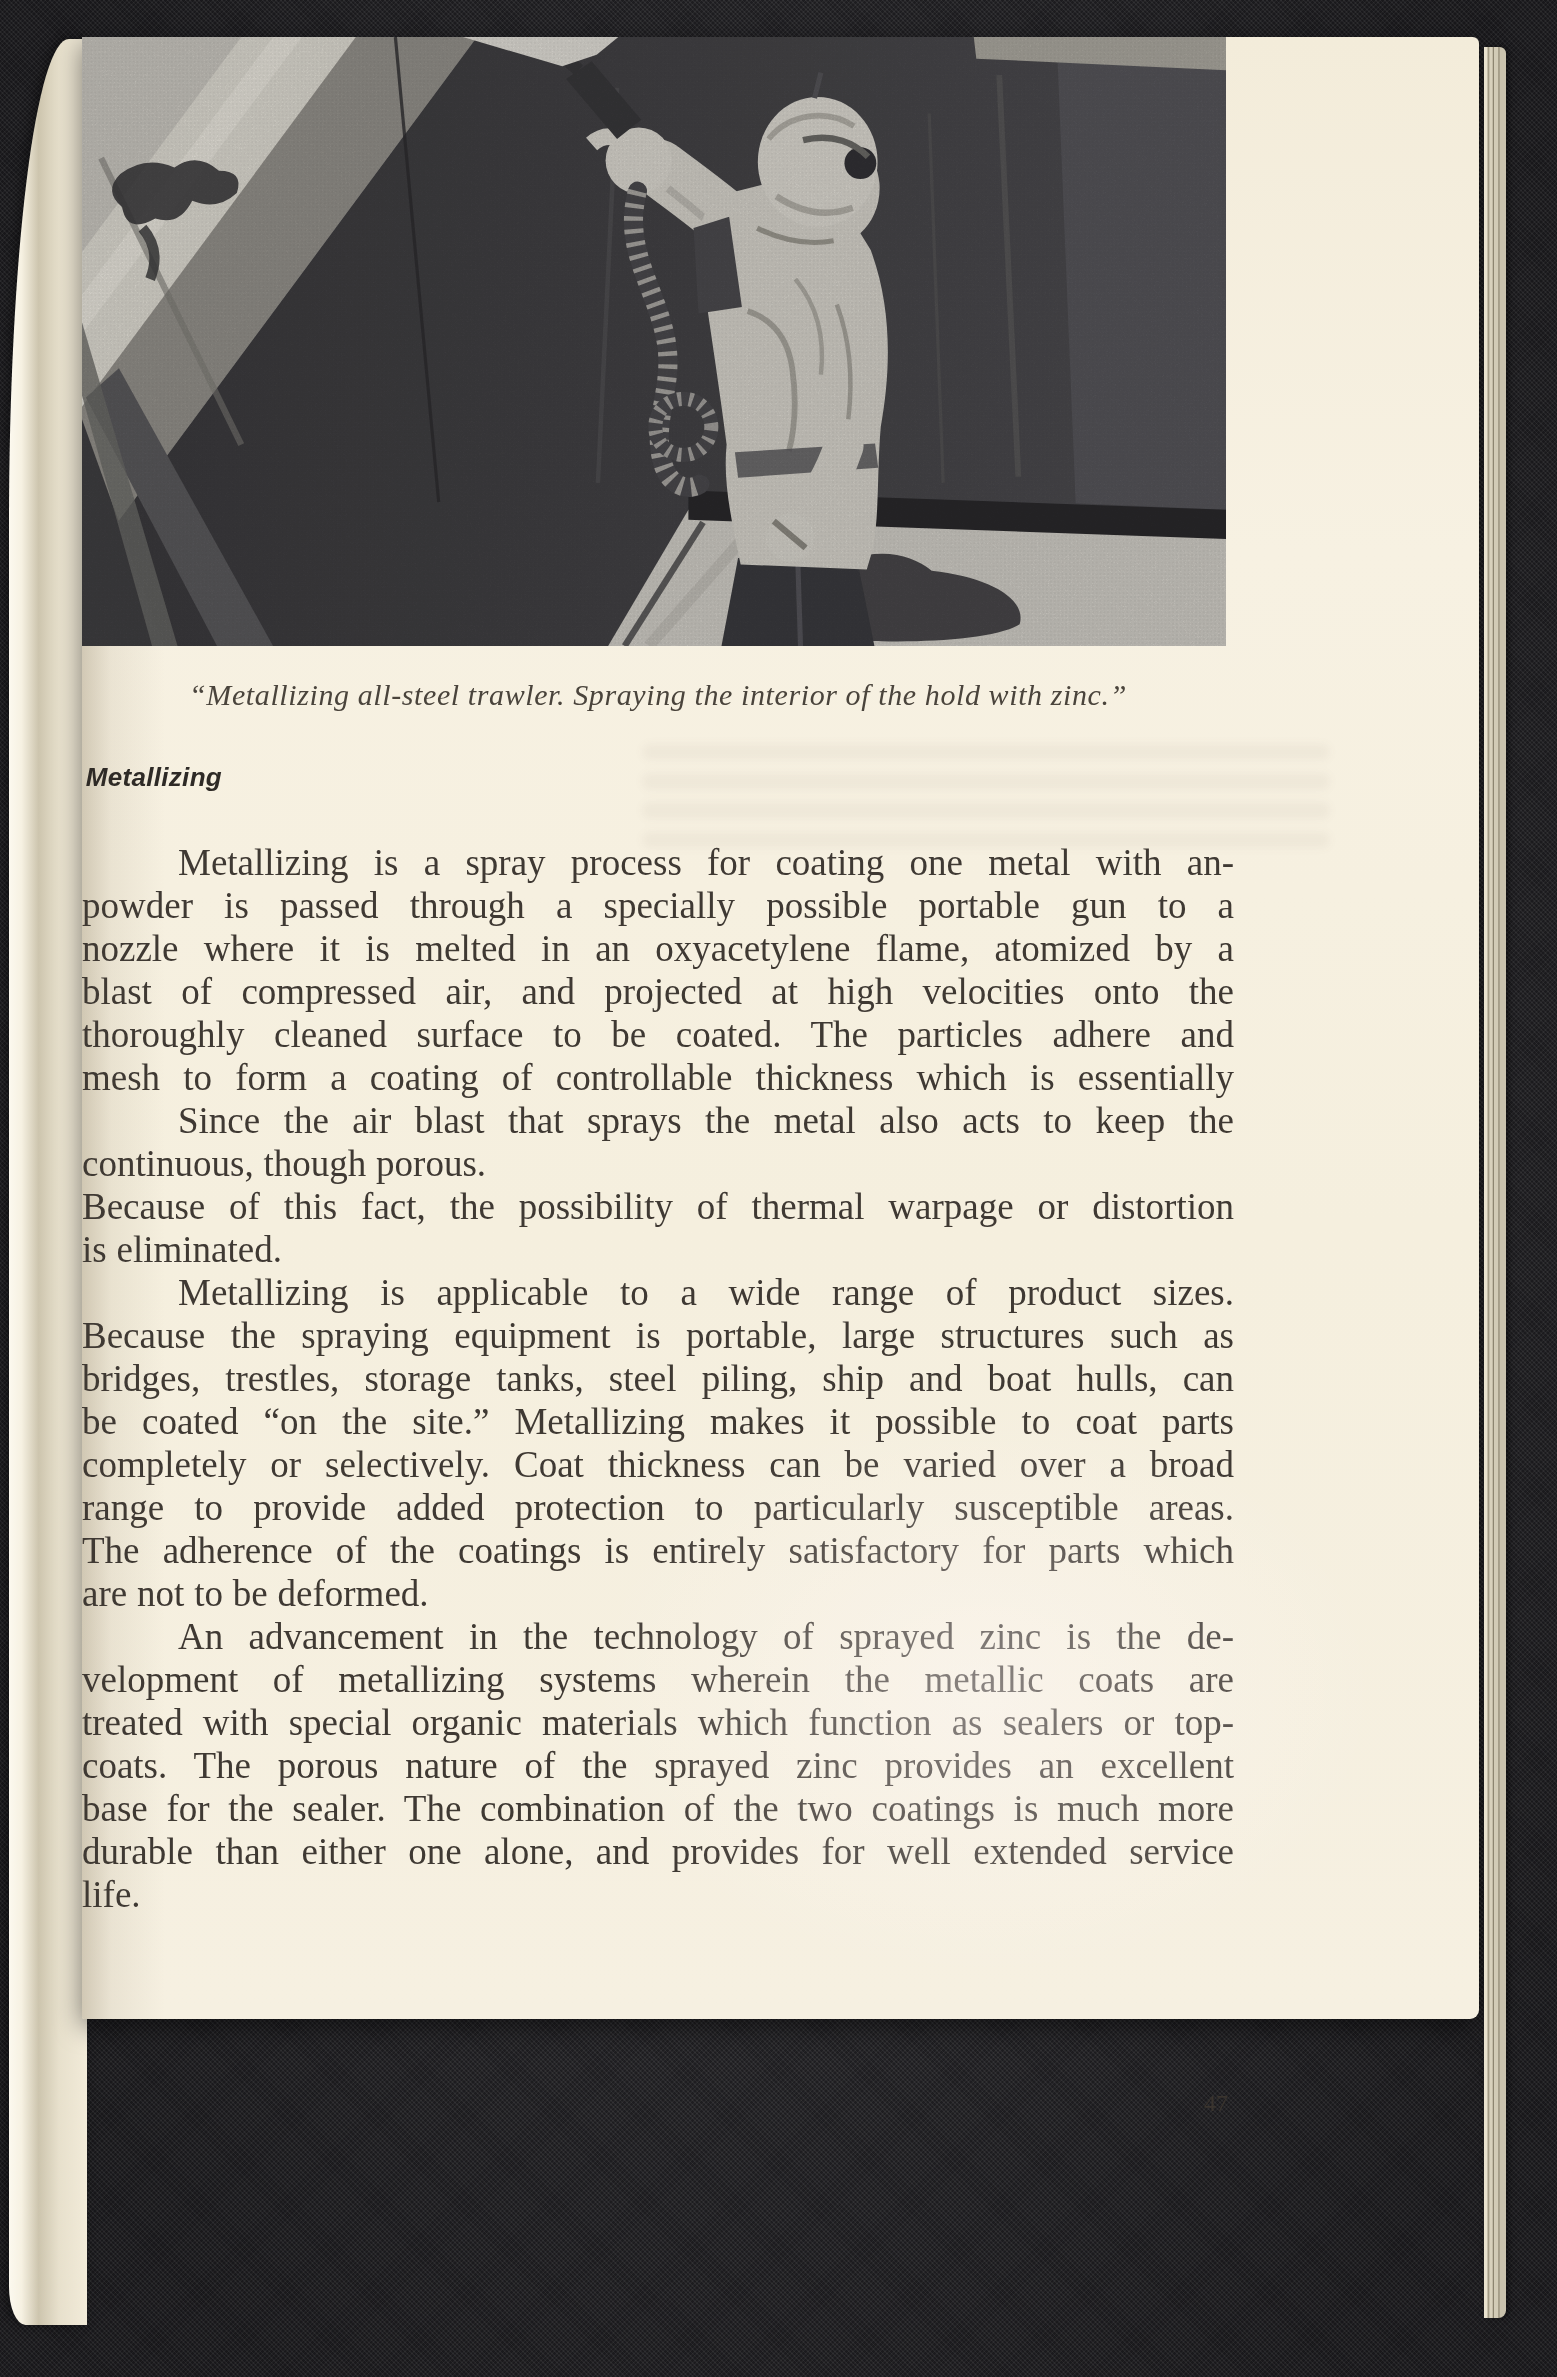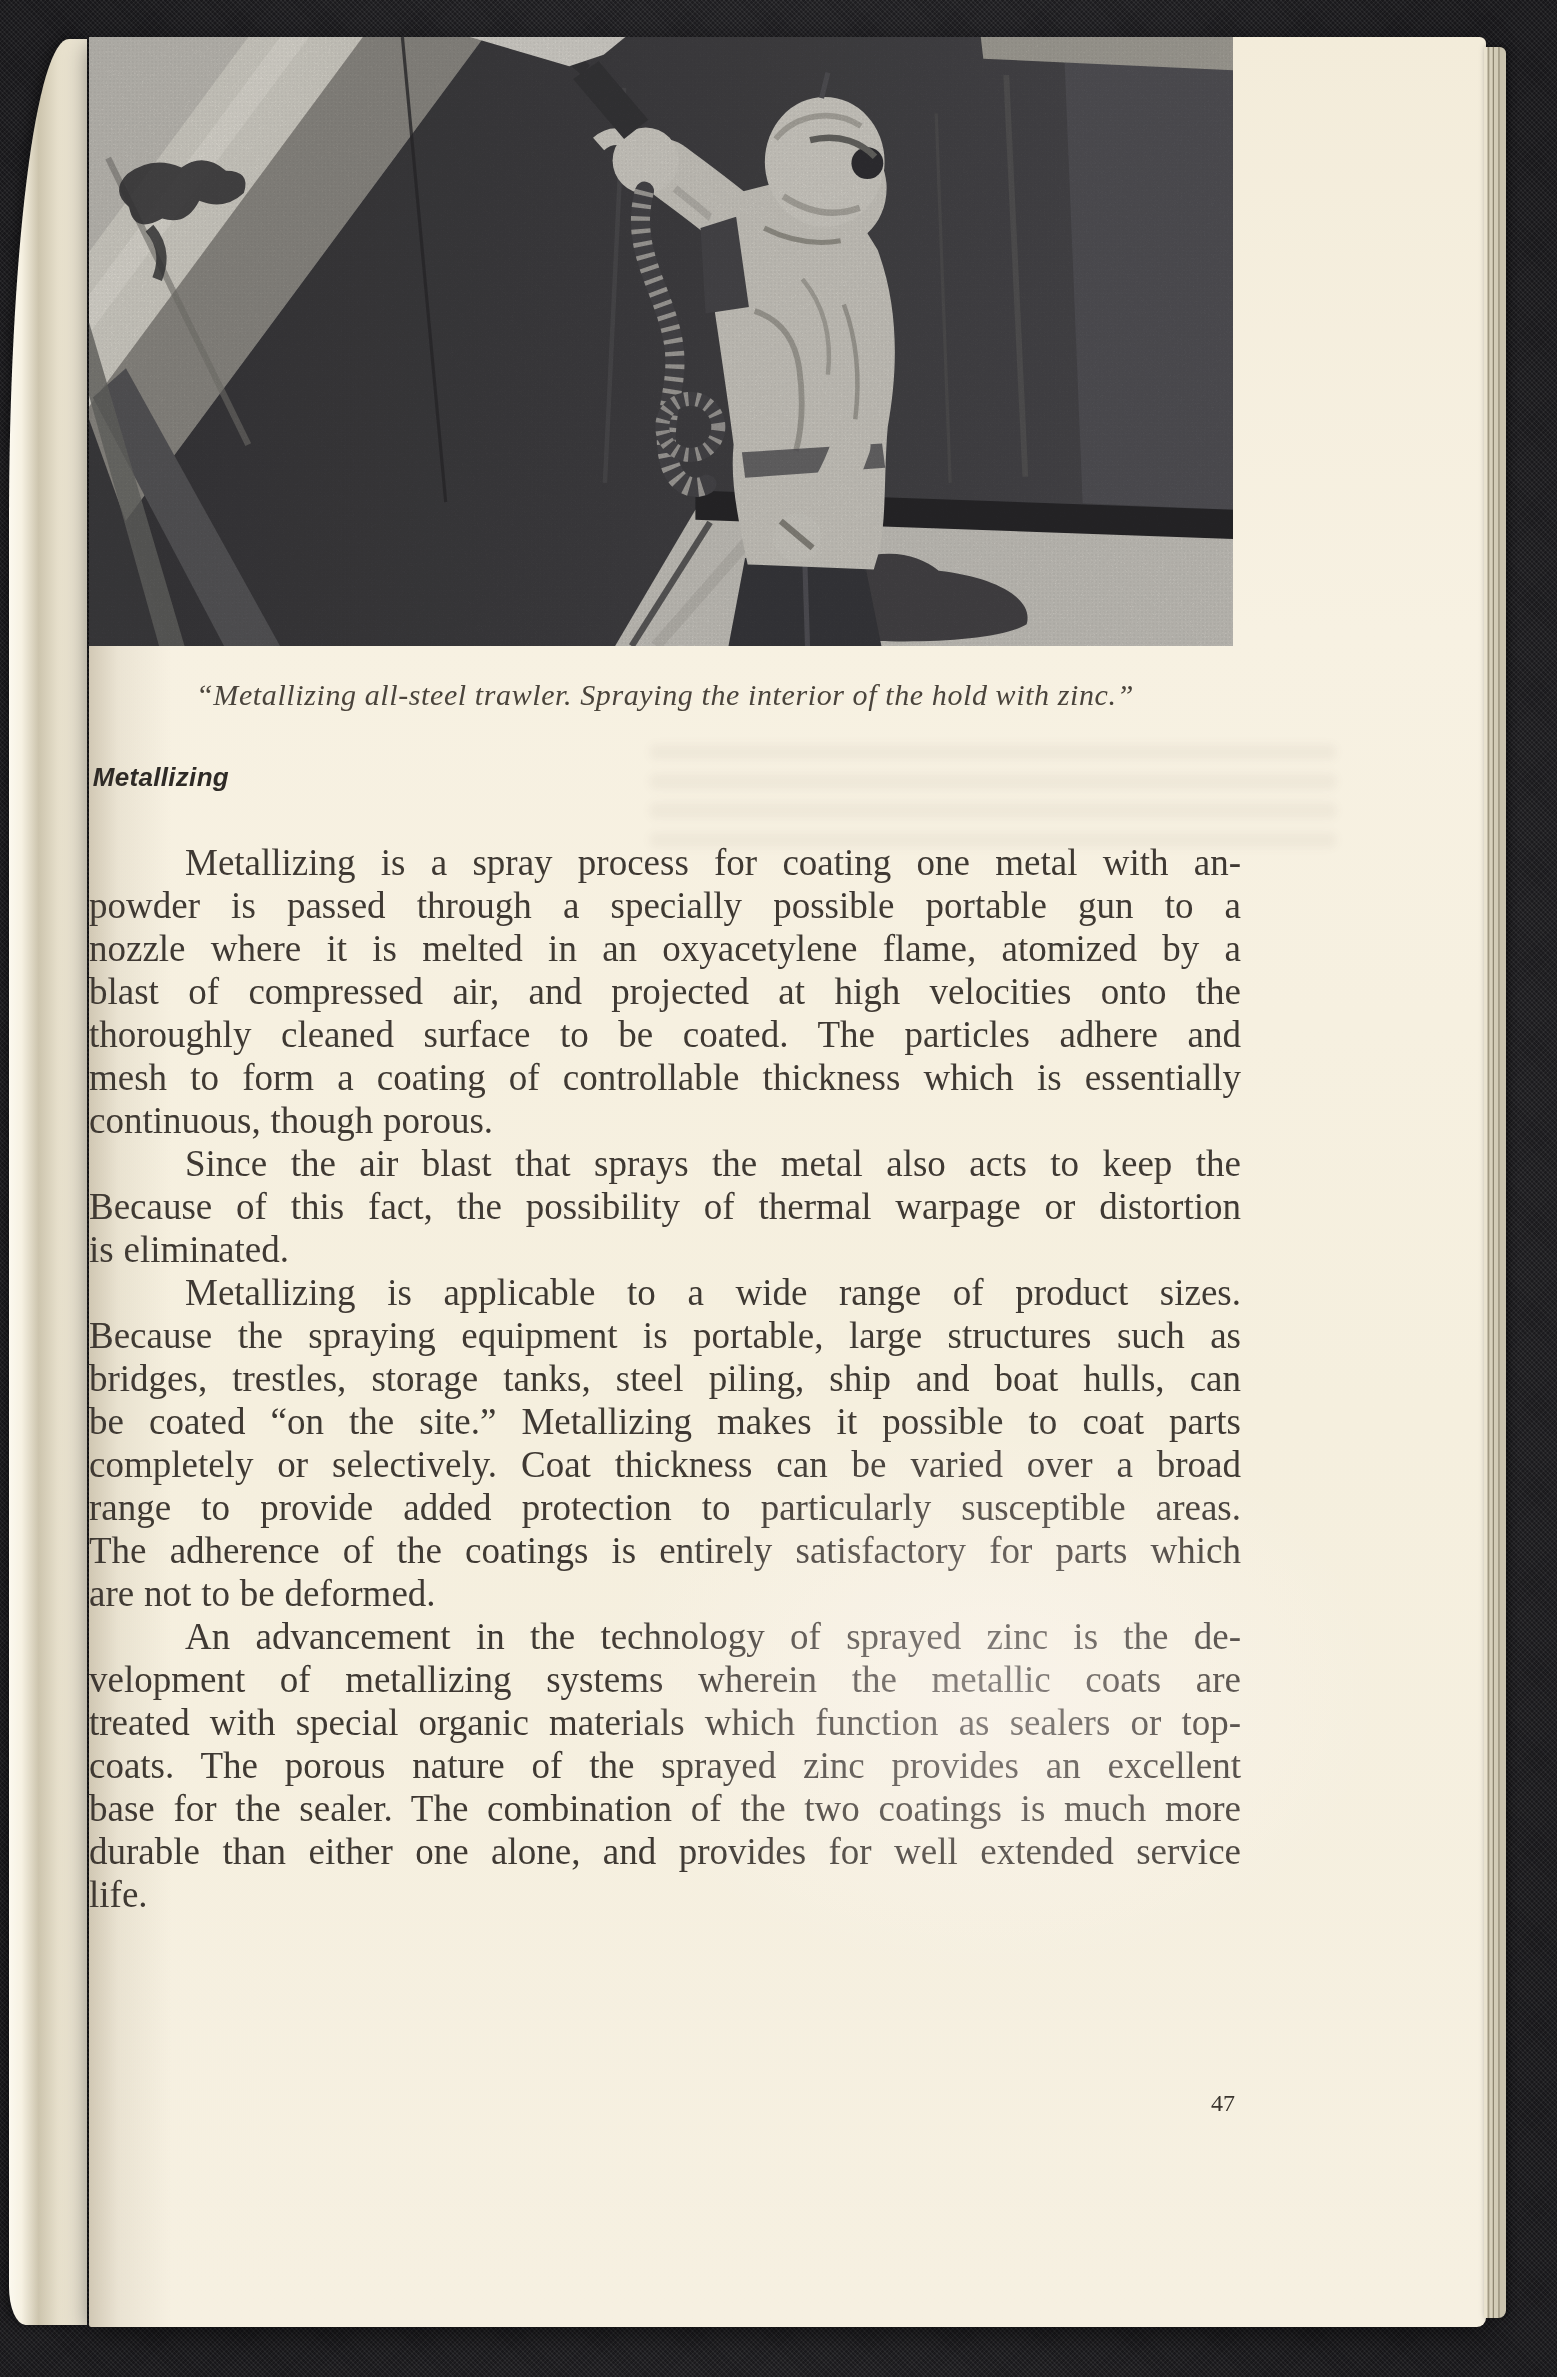--- a/index.html
+++ b/index.html
@@ -14,21 +14,21 @@
   }
   
   .left-edge{
     position:absolute; left:9px; top:39px; width:78px; height:2286px;
     background:linear-gradient(90deg,#fcf9ef 0%,#f6f1e2 16%,#cdc5ae 38%,#e7e0cc 64%,#f2ebd9 100%);
     border-radius:60px 0 0 16.6px / 484px 0 0 38px;
     box-shadow:-3.8px 0 11.5px rgba(0,0,0,0.45);
   }
   
   .page{
-    position:absolute; left:89px; top:37px; width:1397px; height:2290px;
+    position:absolute; left:82px; top:37px; width:1397px; height:1982px;
     background:
       linear-gradient(90deg, rgba(124,108,78,0.30) 0px, rgba(124,108,78,0.10) 29px, rgba(124,108,78,0) 83px),
       linear-gradient(180deg,#f3ecda 0%,#f7f1e2 26%,#f5efde 60%,#f6f0e1 100%);
     border-radius:1.9px 6.4px 9px 2.5px;
     box-shadow:0 6.4px 25.5px rgba(0,0,0,0.5);
   }
   
   .right-edge{
     position:absolute; left:1484px; top:47px; width:21.6px; height:2271px;
     background:repeating-linear-gradient(90deg,
@@ -197,22 +197,22 @@
 
     <h2 class="heading">Metallizing</h2>
 
     <div class="body-text">
         <div class="tline first">Metallizing is a spray process for coating one metal with an-</div>
         <div class="tline">powder is passed through a specially possible portable gun to a</div>
         <div class="tline">nozzle where it is melted in an oxyacetylene flame, atomized by a</div>
         <div class="tline">blast of compressed air, and projected at high velocities onto the</div>
         <div class="tline">thoroughly cleaned surface to be coated. The particles adhere and</div>
         <div class="tline">mesh to form a coating of controllable thickness which is essentially</div>
+        <div class="tline first">Since the air blast that sprays the metal also acts to keep the</div>
         <div class="tline last">continuous, though porous.</div>
-        <div class="tline first">Since the air blast that sprays the metal also acts to keep the</div>
         <div class="tline">Because of this fact, the possibility of thermal warpage or distortion</div>
         <div class="tline last">is eliminated.</div>
         <div class="tline first">Metallizing is applicable to a wide range of product sizes.</div>
         <div class="tline">Because the spraying equipment is portable, large structures such as</div>
         <div class="tline">bridges, trestles, storage tanks, steel piling, ship and boat hulls, can</div>
         <div class="tline">be coated “on the site.” Metallizing makes it possible to coat parts</div>
         <div class="tline">completely or selectively. Coat thickness can be varied over a broad</div>
         <div class="tline">range to provide added protection to particularly susceptible areas.</div>
         <div class="tline">The adherence of the coatings is entirely satisfactory for parts which</div>
         <div class="tline last">are not to be deformed.</div>

